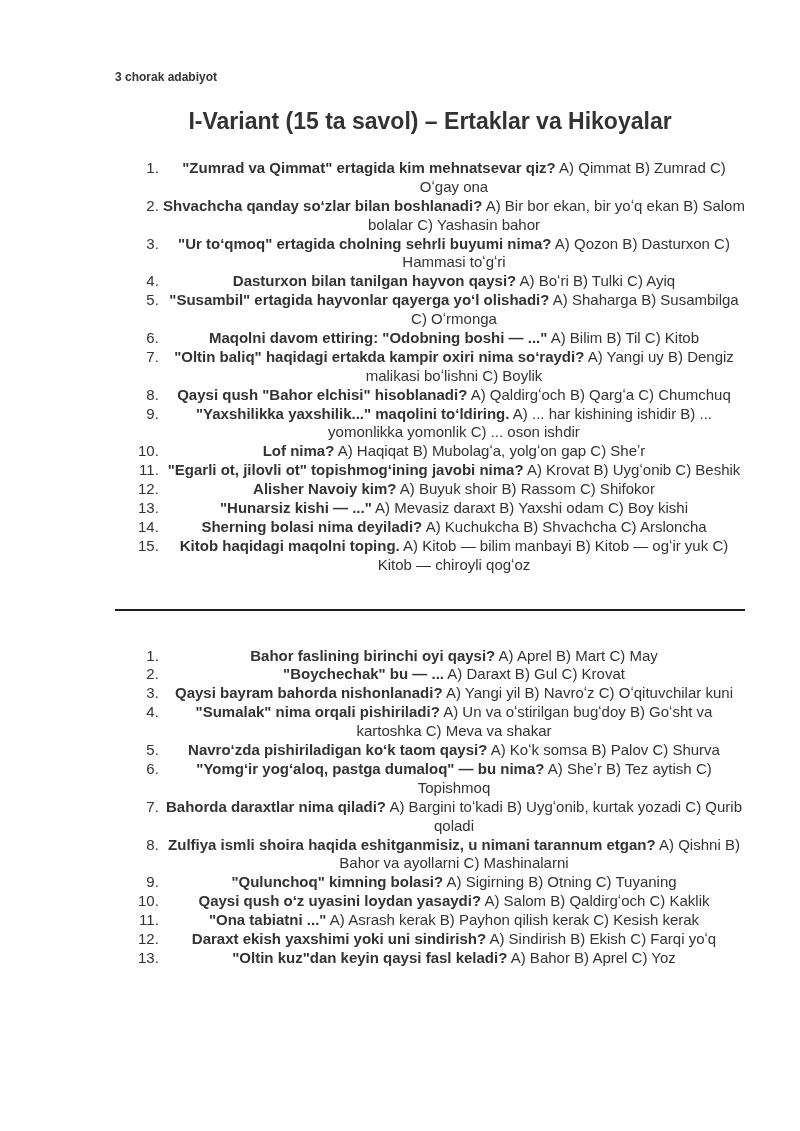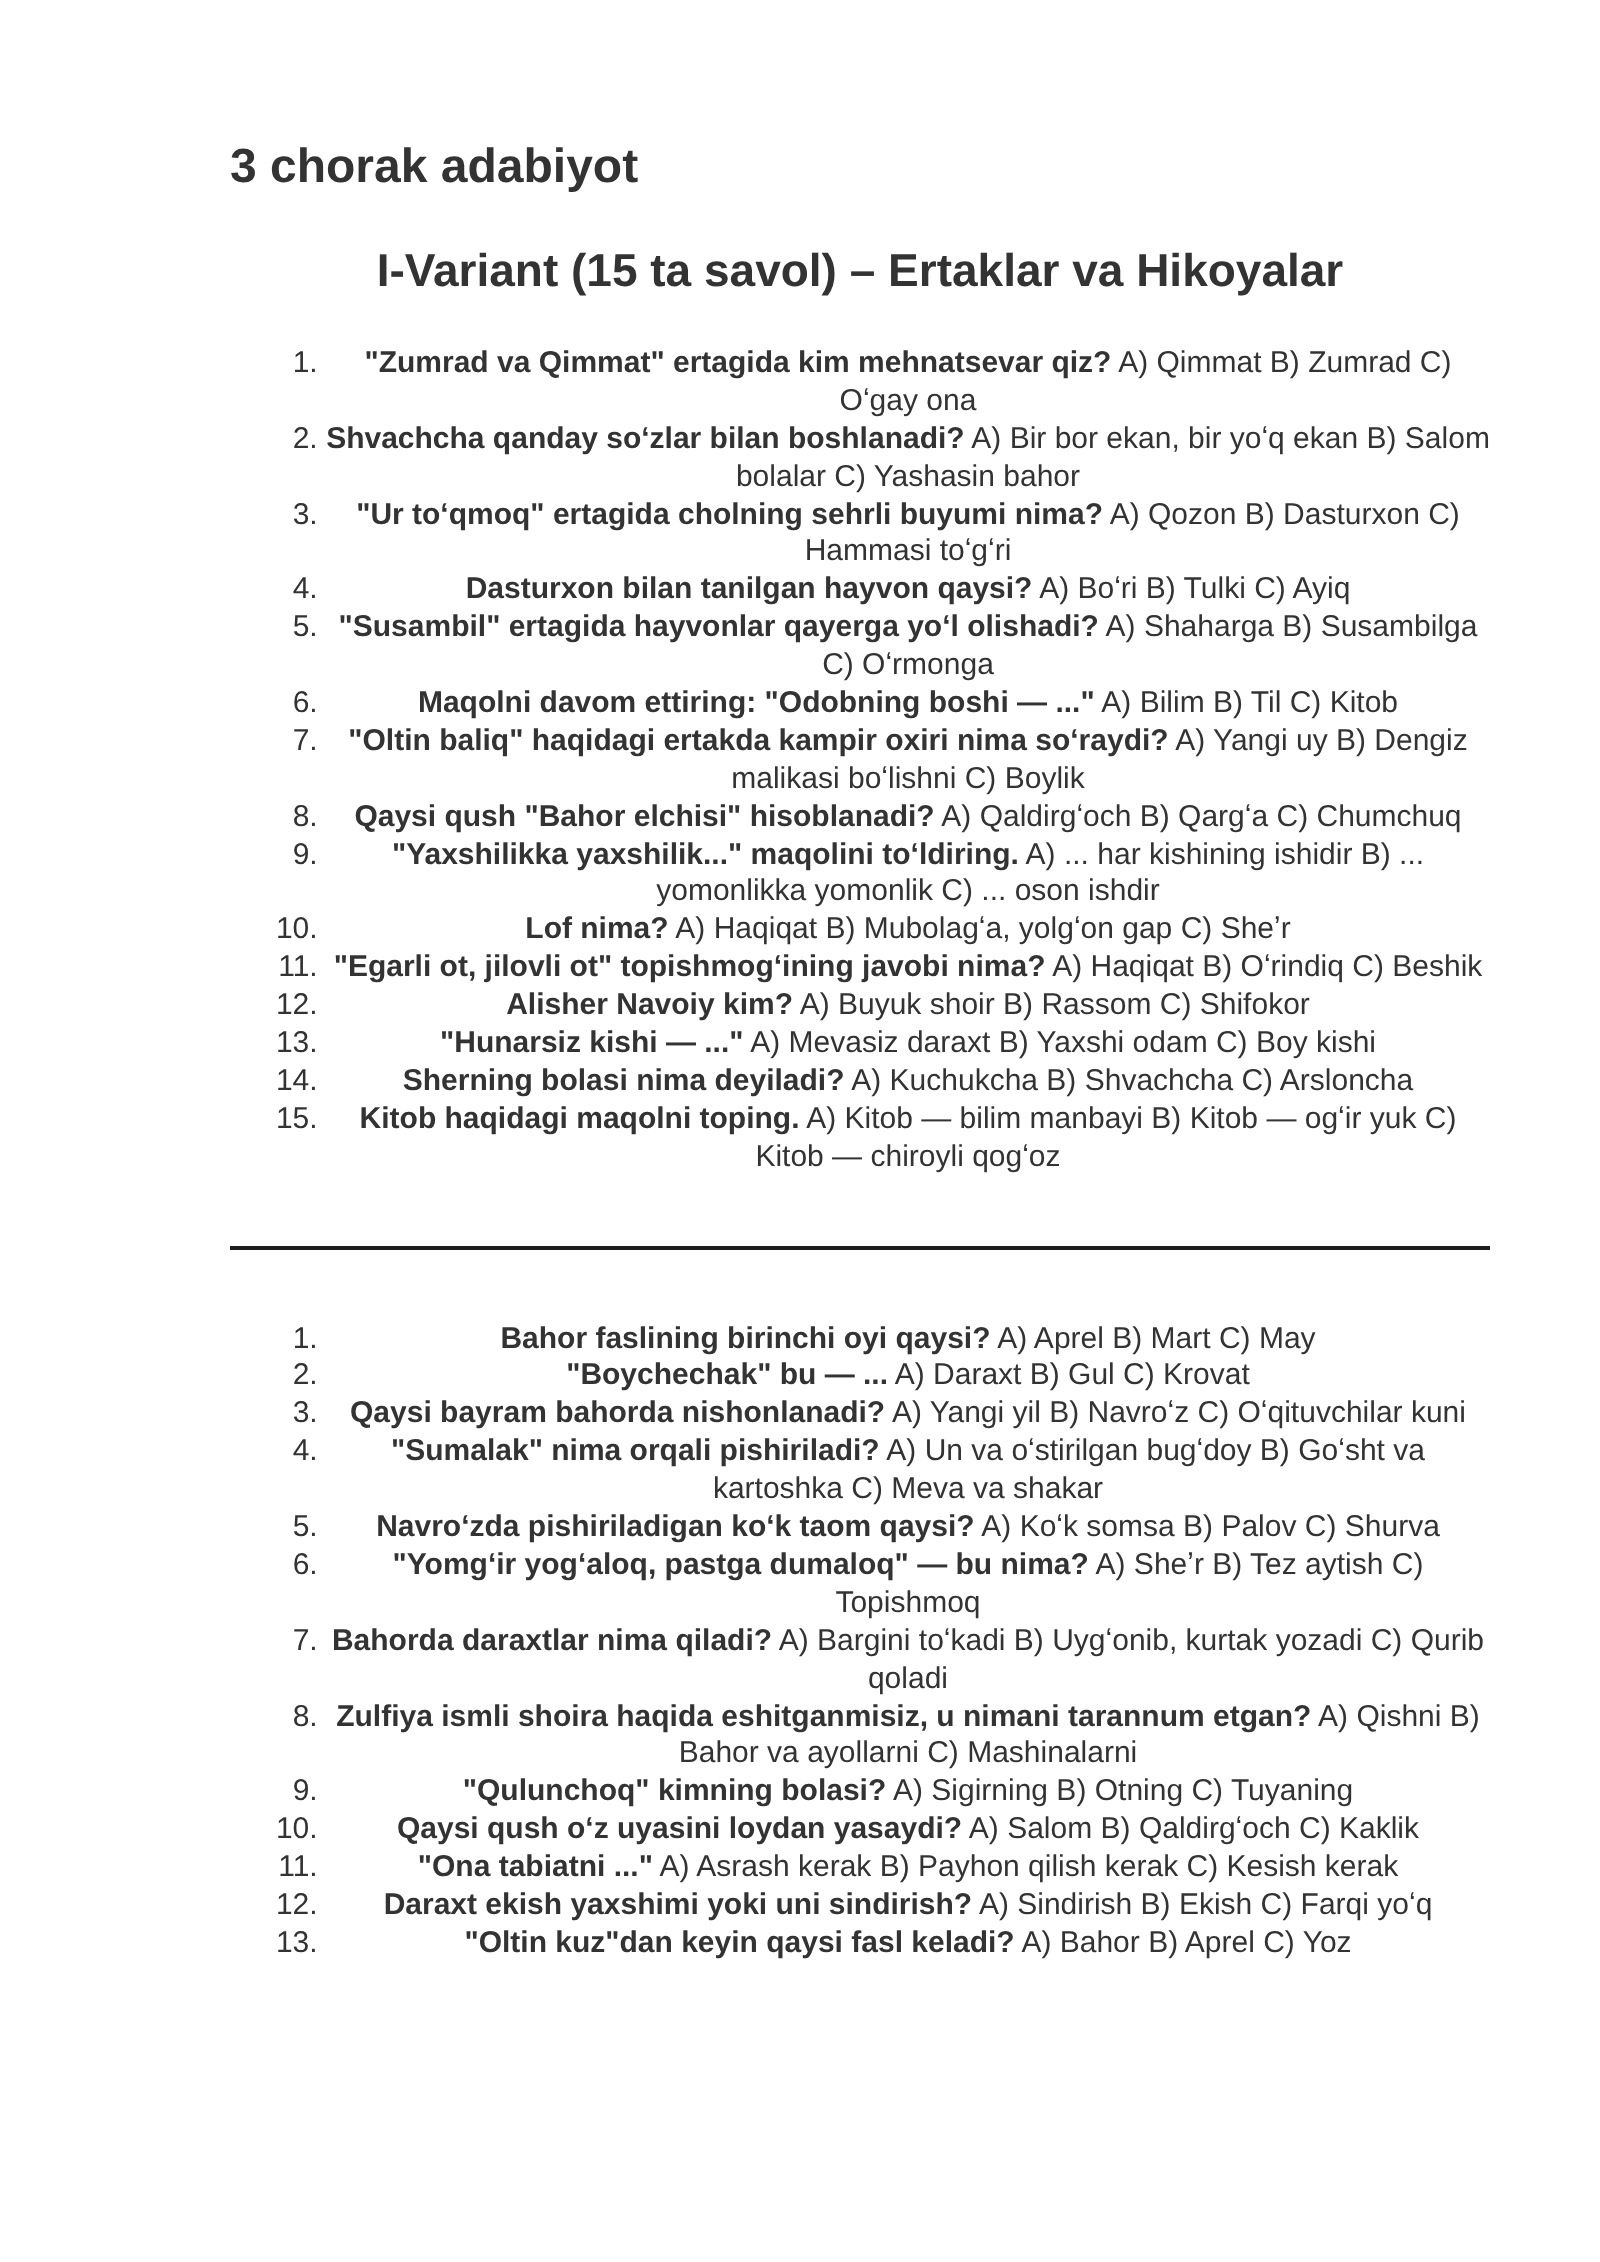--- a/index.html
+++ b/index.html
@@ -11,21 +11,21 @@
     overflow: hidden;
     font-family: "Liberation Sans", sans-serif;
     color: #333333;
   }
   .page {
     box-sizing: border-box;
     width: 800px;
     padding: 70px 55px 40px 115px;
   }
   .doc-title {
-    font-size: 24px;
+    font-size: 12px;
     font-weight: 700;
     color: #333333;
     margin: 0 0 24px 0;
   }
   .section-heading {
     font-size: 23px;
     font-weight: 700;
     color: #333333;
     margin: 0 0 24px 0;
   }
@@ -81,21 +81,21 @@
         <li><strong>Maqolni davom ettiring: "Odobning boshi — ..."</strong> <span>A) Bilim B) Til C) Kitob</span></li>
 
         <li><strong>"Oltin baliq" haqidagi ertakda kampir oxiri nima soʻraydi?</strong> <span>A) Yangi uy B) Dengiz malikasi boʻlishni C) Boylik</span></li>
 
         <li><strong>Qaysi qush "Bahor elchisi" hisoblanadi?</strong> <span>A) Qaldirgʻoch B) Qargʻa C) Chumchuq</span></li>
 
         <li><strong>"Yaxshilikka yaxshilik..." maqolini toʻldiring.</strong> <span>A) ... har kishining ishidir B) ... yomonlikka yomonlik C) ... oson ishdir</span></li>
 
         <li><strong>Lof nima?</strong> <span>A) Haqiqat B) Mubolagʻa, yolgʻon gap C) Sheʼr</span></li>
 
-        <li><strong>"Egarli ot, jilovli ot" topishmogʻining javobi nima?</strong> <span>A) Haqiqat B) Oʻrindiq C) Beshik</span></li>
+        <li><strong>"Egarli ot, jilovli ot" topishmogʻining javobi nima?</strong> <span>A) Krovat B) Uygʻonib C) Beshik</span></li>
 
         <li><strong>Alisher Navoiy kim?</strong> <span>A) Buyuk shoir B) Rassom C) Shifokor</span></li>
 
         <li><strong>"Hunarsiz kishi — ..."</strong> <span>A) Mevasiz daraxt B) Yaxshi odam C) Boy kishi</span></li>
 
         <li><strong>Sherning bolasi nima deyiladi?</strong> <span>A) Kuchukcha B) Shvachcha C) Arsloncha</span></li>
 
         <li><strong>Kitob haqidagi maqolni toping.</strong> <span>A) Kitob — bilim manbayi B) Kitob — ogʻir yuk C) Kitob — chiroyli qogʻoz</span></li>
       </ol>
   </section>

